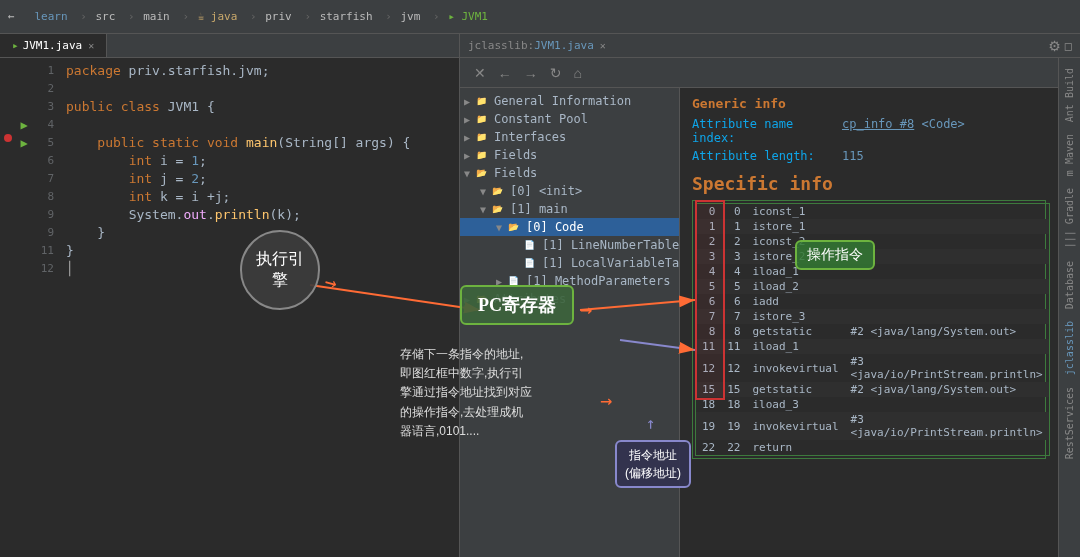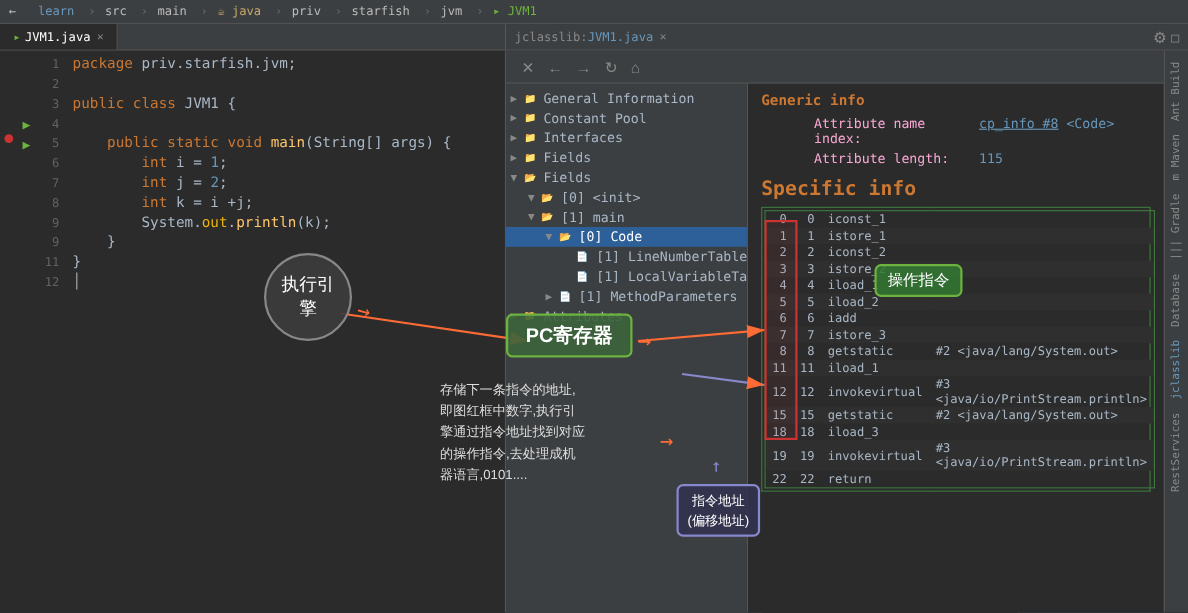--- a/index.html
+++ b/index.html
@@ -9,21 +9,21 @@
       overflow: hidden;
       font-family: 'Consolas', 'Monaco', monospace;
       background: #2b2b2b;
       display: flex;
       flex-direction: column;
     }
 
     
     .top-bar {
       background: #3c3f41;
-      height: 22px;
+      height: 34px;
       display: flex;
       align-items: center;
       padding: 0 8px;
       font-size: 11px;
       color: #bbb;
       flex-shrink: 0;
       border-bottom: 1px solid #555;
     }
     .top-bar span { margin-right: 4px; }
     .top-bar .sep { color: #666; margin: 0 2px; }
@@ -210,24 +210,23 @@
       font-size: 13px;
       font-weight: bold;
       color: #cc7832;
       margin-bottom: 6px;
     }
     .detail-row {
       display: flex;
       margin-bottom: 4px;
     }
     .detail-label {
-      color: #f9a8d4;
+      color: #0ea5e9;
       width: 150px;
       flex-shrink: 0;
-      margin-left: 48px;
     }
     .detail-value { color: #6897bb; }
     .detail-value .link { color: #6897bb; text-decoration: underline; }
     .specific-title {
       font-size: 18px;
       font-weight: bold;
       color: #cc7832;
       margin: 10px 0 6px;
     }
 
@@ -282,21 +281,21 @@
       text-align: center;
       padding: 8px;
     }
     .pc-box {
       position: absolute;
       background: rgba(60,100,60,0.9);
       border: 2px solid #6db33f;
       border-radius: 6px;
       color: #fff;
       font-size: 15px;
-      font-family: Liberation Sans, sans-serif;
+      font-family: Liberation Serif, serif;
       font-weight: bold;
       display: flex;
       align-items: center;
       justify-content: center;
       padding: 6px 16px;
     }
     .text-annotation {
       position: absolute;
       color: #fff;
       font-size: 12px;
@@ -465,21 +464,21 @@
           <div class="breakpoint"></div>
           <div class="run-arrow"></div>
           <div class="line-num">8</div>
           <div class="line-content">        <span class="kw">int</span> k = i +j;</div>
         </div>
 
         <div class="code-line">
           <div class="breakpoint"></div>
           <div class="run-arrow"></div>
           <div class="line-num">9</div>
-          <div class="line-content">        <span style="color:#a9b7c6;">System</span>.<span style="color:#eab308;">out</span>.<span class="method-call">println</span>(k);</div>
+          <div class="line-content">        <span style="color:#a9b7c6;">System</span>.<span style="color:#f0abfc;">out</span>.<span class="method-call">println</span>(k);</div>
         </div>
 
         <div class="code-line">
           <div class="breakpoint"></div>
           <div class="run-arrow"></div>
           <div class="line-num">9</div>
           <div class="line-content">    }</div>
         </div>
 
         <div class="code-line">

